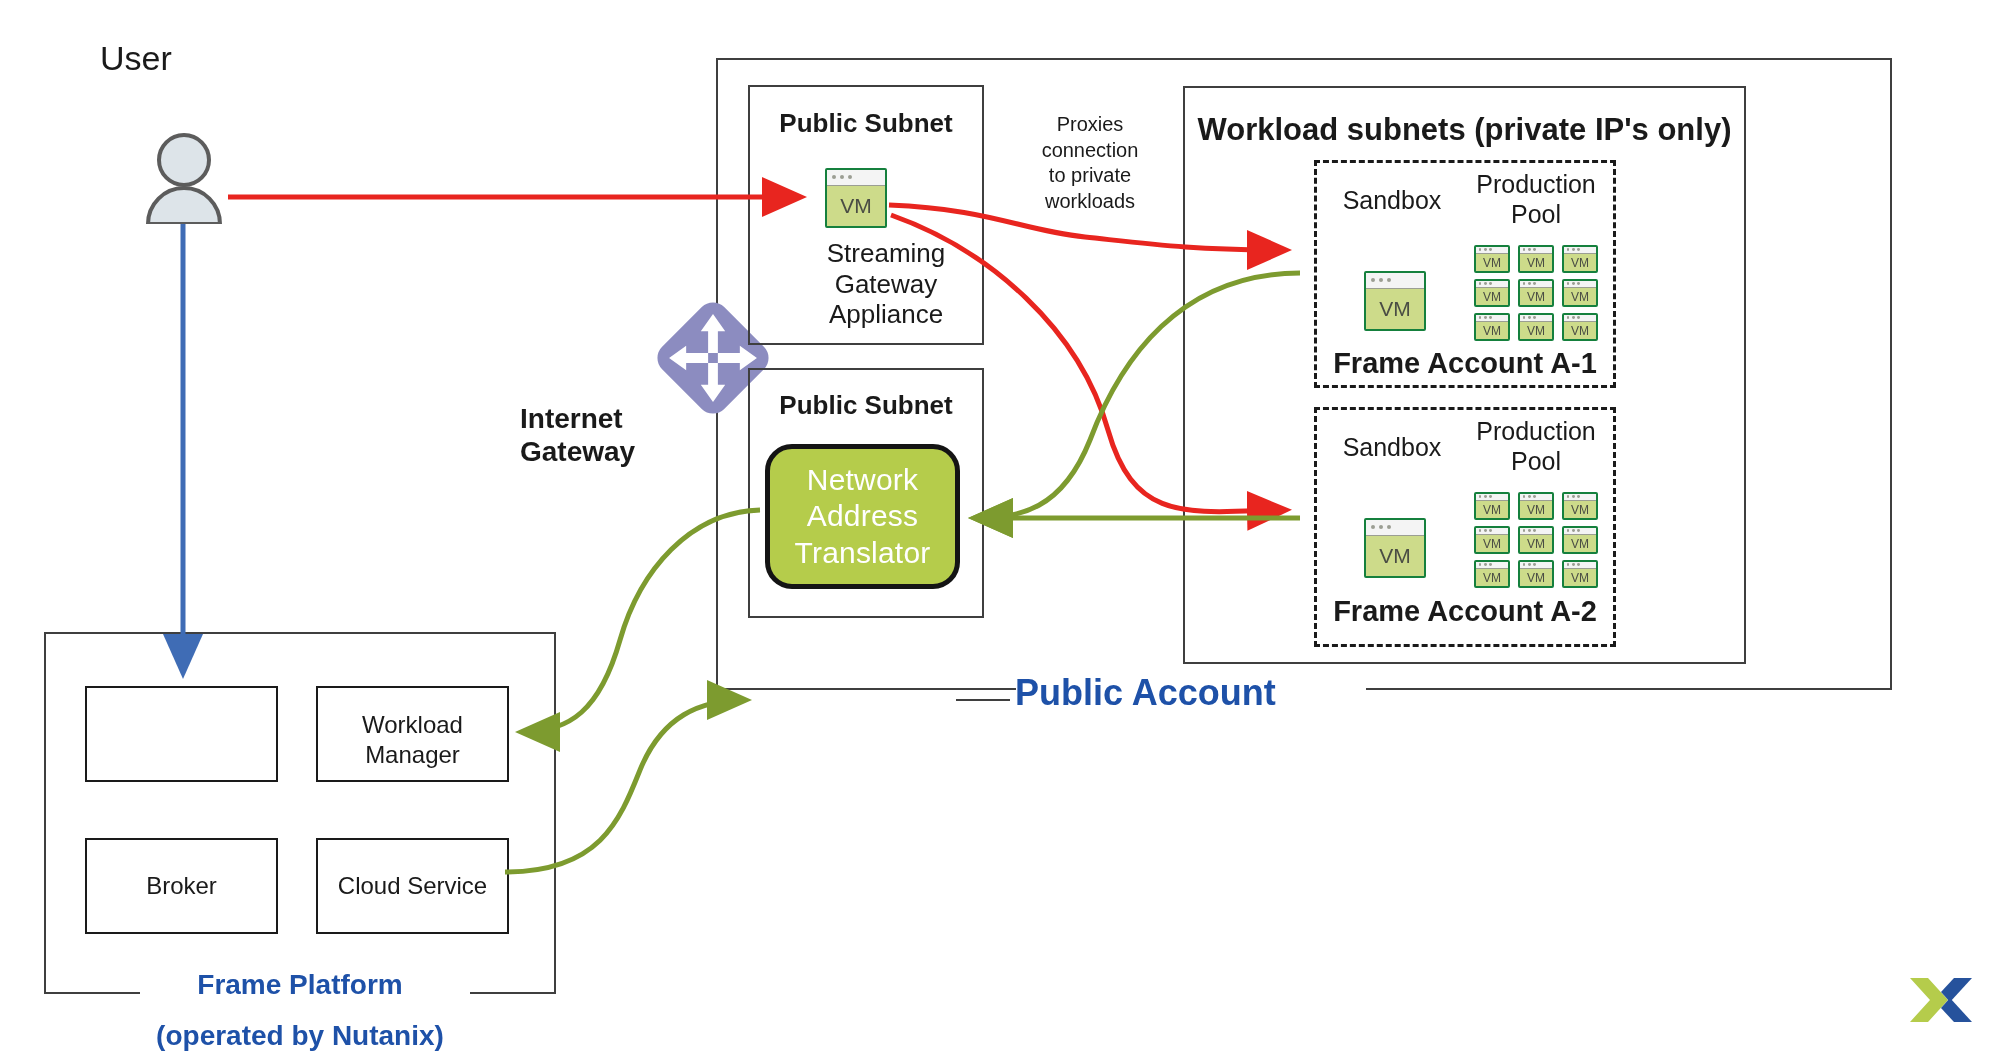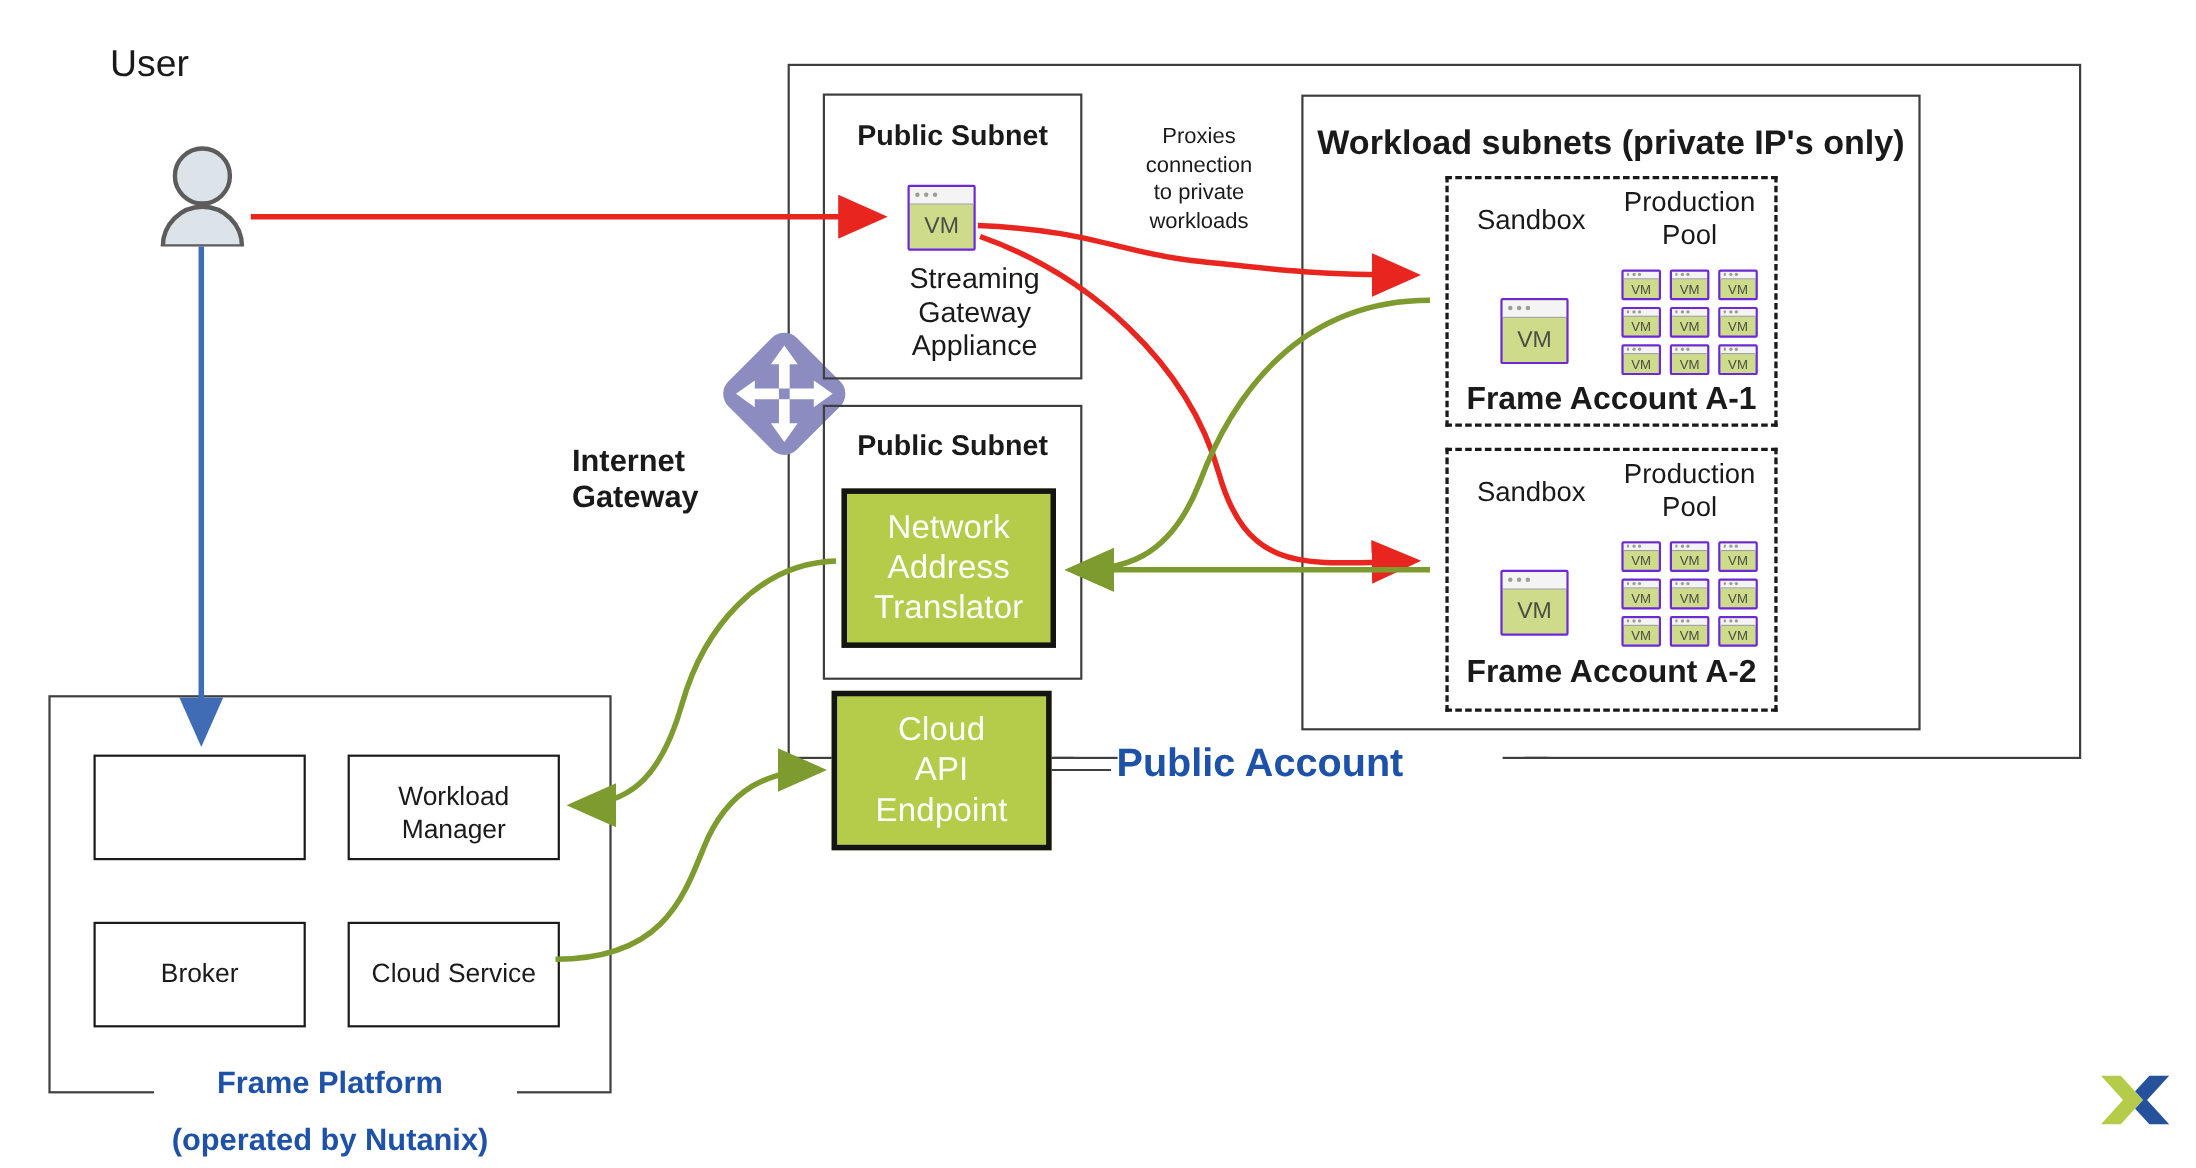--- a/index.html
+++ b/index.html
@@ -66,21 +66,21 @@
     line-height: 1.22;
     white-space: pre-line;
     letter-spacing: 0.2px;
   }
 
   
   .vmicon {
     position: absolute;
     box-sizing: border-box;
     background: #cddb8a;
-    border: 2px solid #6d28d9;
+    border: 2px solid #15803d;
     border-radius: 2px;
     overflow: hidden;
   }
   .vmicon .bar {
     height: 26%;
     min-height: 5px;
     background: #f4f4f4;
     border-bottom: 1px solid #9b9e93;
     display: flex;
     align-items: center;
@@ -187,27 +187,24 @@
 Appliance</div>
 
   <div class="lbl" style="left:1010px; top:112px; width:160px; font-size:20px; line-height:1.28;">Proxies
 connection
 to private
 workloads</div>
 
   <div class="box" style="left:748px; top:368px; width:236px; height:250px;"></div>
   <div class="lbl lbl-bold" style="left:748px; top:390px; width:236px; font-size:26px;">Public Subnet</div>
 
-  <div class="greenblock" style="left:765px; top:444px; width:195px; height:145px; font-size:30px;">Network
+  <div class="greenblock" style="left:765px; top:444px; width:195px; height:145px; font-size:30px;border-radius:27px;">Network
 Address
 Translator</div>
 
-  <div class="greenblock" style="left:756px; top:628px; width:200px; height:145px; font-size:30px;">Cloud
-API
-Endpoint</div>
 
   <div class="box" style="left:1183px; top:86px; width:563px; height:578px;"></div>
   <div class="lbl lbl-bold" style="left:1183px; top:112px; width:563px; font-size:31px;">Workload subnets (private IP's only)</div>
 
   <div class="box-dashed" style="left:1314px; top:160px; width:302px; height:228px;"></div>
   <div class="lbl" style="left:1322px; top:186px; width:140px; font-size:25px;">Sandbox</div>
   <div class="lbl" style="left:1462px; top:170px; width:148px; font-size:25px;">Production
 Pool</div>
 
   <div class="vmicon" style="left:1364px; top:271px; width:62px; height:60px;">

